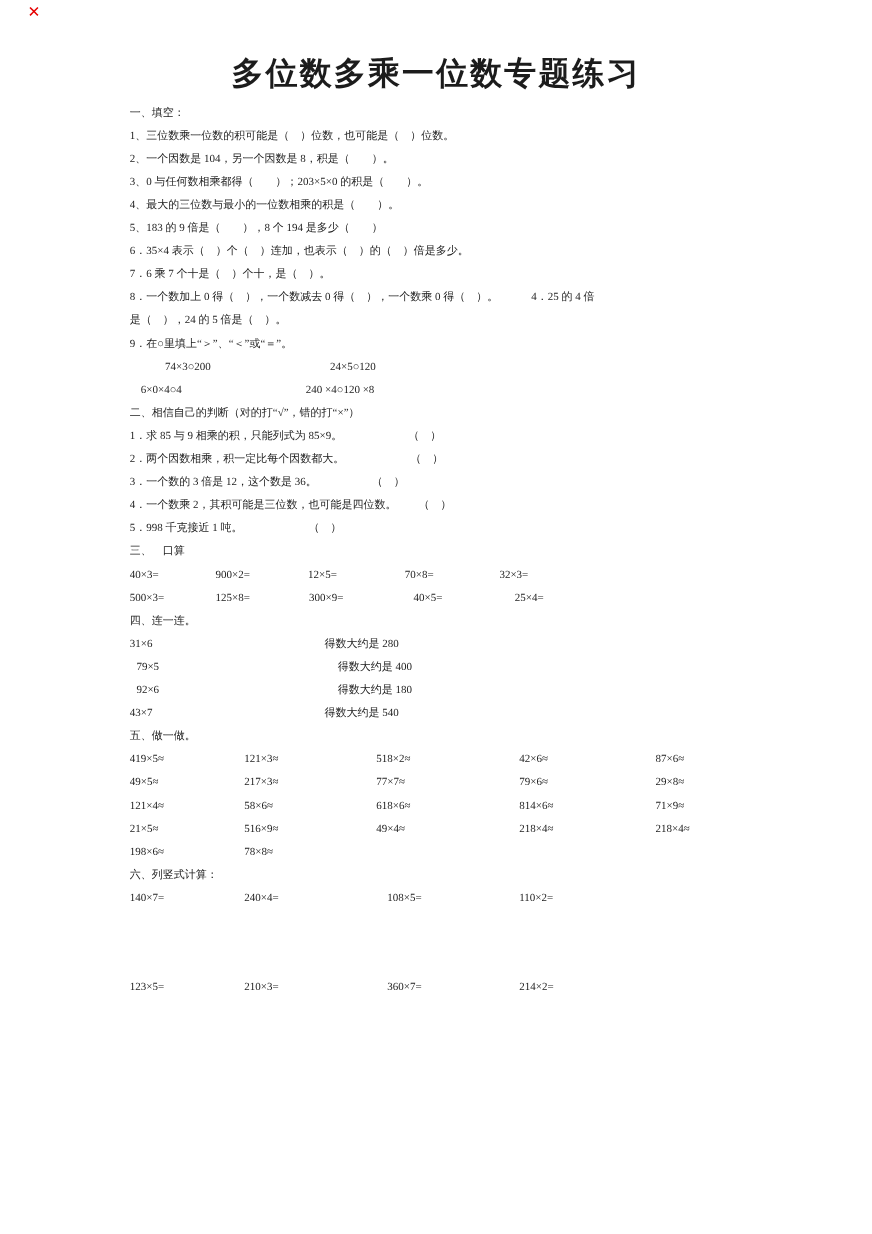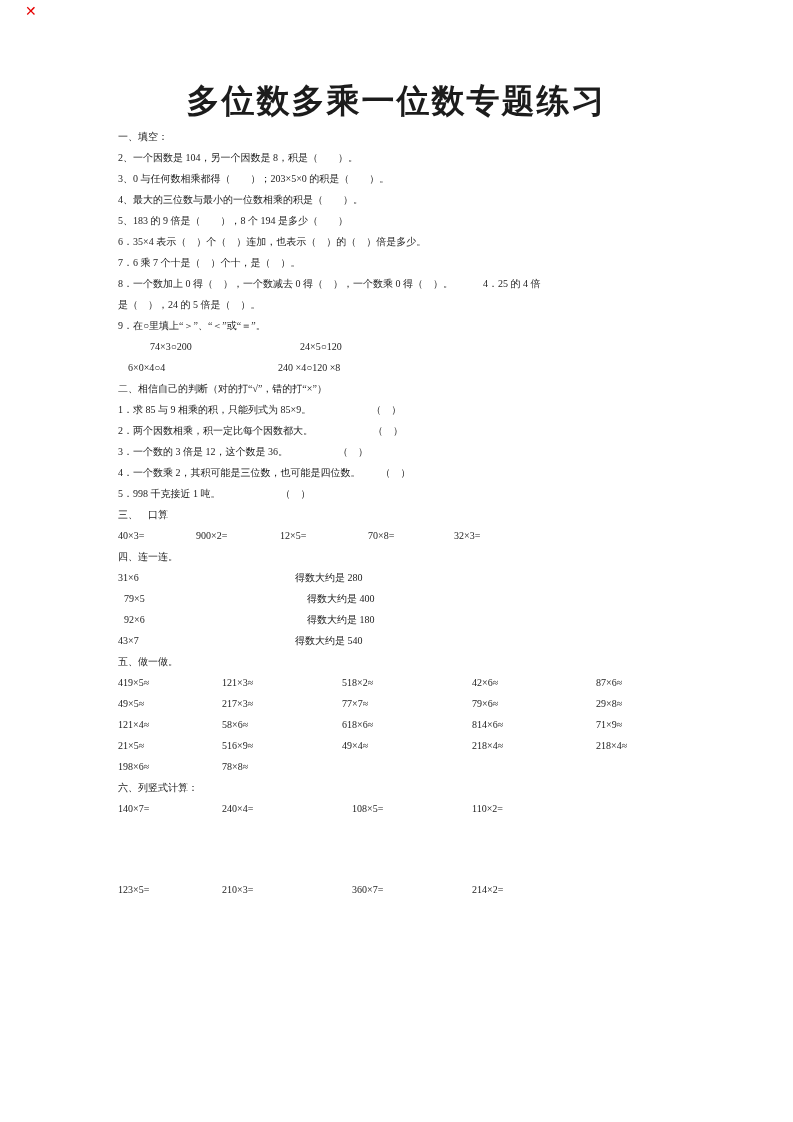--- a/index.html
+++ b/index.html
@@ -9,23 +9,23 @@
     color:#1c1c1c;
     -webkit-font-smoothing:antialiased;
   }
   .page { position:relative; width:793px; height:1122px; overflow:hidden; background:#ffffff; }
   .corner-mark {
     position:absolute; left:25px; top:4px;
     color:#e60000; font-size:14px; font-weight:bold;
     font-family:"DejaVu Sans",sans-serif; line-height:14px;
   }
   .title {
-    padding-top:82px;
+    padding-top:48px;
     text-align:center;
-    font-size:33px; font-weight:bold;
+    font-size:29px; font-weight:bold;
     letter-spacing:2px; line-height:38px;
     white-space:nowrap;
   }
   .content {
     padding:6px 50px 0 118px;
     font-size:10px; line-height:21px;
   }
   .line { white-space:nowrap; }
   .cell { display:inline-block; vertical-align:top; white-space:nowrap; }
   
@@ -61,20 +61,21 @@
 
 <div class="page">
 
   <span class="corner-mark">✕</span>
 
   <div class="title">多位数多乘一位数专题练习</div>
 
   <div class="content">
 
     <div class="line">一、填空：</div>
+    <div class="line">1、三位数乘一位数的积可能是（　）位数，也可能是（　）位数。</div>
     <div class="line">2、一个因数是 104，另一个因数是 8，积是（　　）。</div>
     <div class="line">3、0 与任何数相乘都得（　　）；203×5×0 的积是（　　）。</div>
     <div class="line">4、最大的三位数与最小的一位数相乘的积是（　　）。</div>
     <div class="line">5、183 的 9 倍是（　　），8 个 194 是多少（　　）</div>
     <div class="line">6．35×4 表示（　）个（　）连加，也表示（　）的（　）倍是多少。</div>
     <div class="line">7．6 乘 7 个十是（　）个十，是（　）。</div>
     <div class="line">8．一个数加上 0 得（　），一个数减去 0 得（　），一个数乘 0 得（　）。　　　4．25 的 4 倍</div>
     <div class="line">是（　），24 的 5 倍是（　）。</div>
     <div class="line">9．在○里填上“＞”、“＜”或“＝”。</div>
     <div class="line cmp-row cmp1">
@@ -87,20 +88,23 @@
     <div class="line">二、相信自己的判断（对的打“√”，错的打“×”）</div>
     <div class="line">1．求 85 与 9 相乘的积，只能列式为 85×9。　　　　　　（　）</div>
     <div class="line">2．两个因数相乘，积一定比每个因数都大。　　　　　　（　）</div>
     <div class="line">3．一个数的 3 倍是 12，这个数是 36。　　　　　（　）</div>
     <div class="line">4．一个数乘 2，其积可能是三位数，也可能是四位数。　　（　）</div>
     <div class="line">5．998 千克接近 1 吨。　　　　　　（　）</div>
 
     <div class="line">三、　口算</div>
     <div class="line oral-row">
       <span class="cell">40×3=</span><span class="cell">900×2=</span><span class="cell">12×5=</span><span class="cell">70×8=</span><span class="cell">32×3=</span>
+    </div>
+    <div class="line oral-row oral-row2">
+      <span class="cell">500×3=</span><span class="cell">125×8=</span><span class="cell">300×9=</span><span class="cell">40×5=</span><span class="cell">25×4=</span>
     </div>
 
     <div class="line">四、连一连。</div>
     <div class="line match-row">
       <span class="cell">31×6</span><span class="cell">得数大约是 280</span>
     </div>
     <div class="line match-row indent">
       <span class="cell">79×5</span><span class="cell">得数大约是 400</span>
     </div>
     <div class="line match-row indent">

